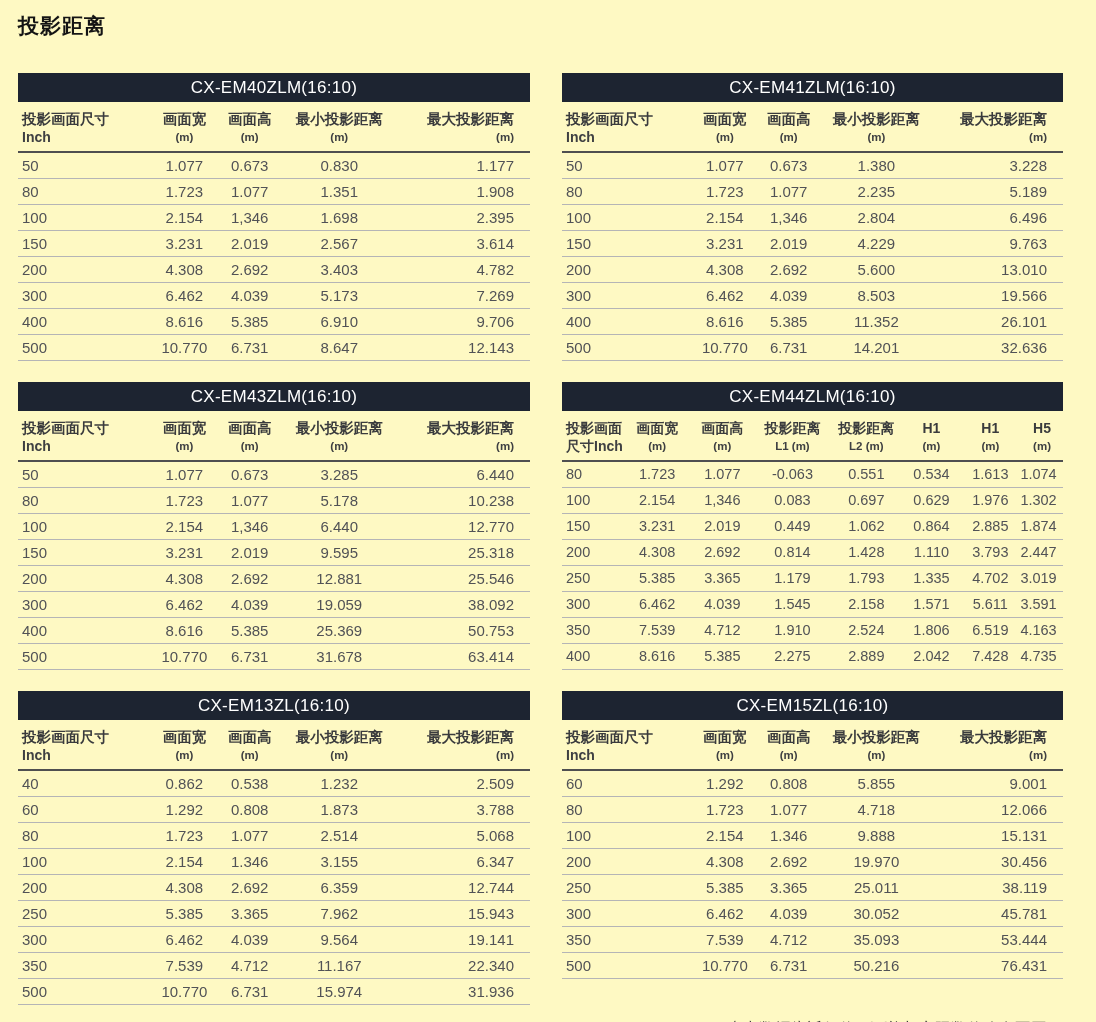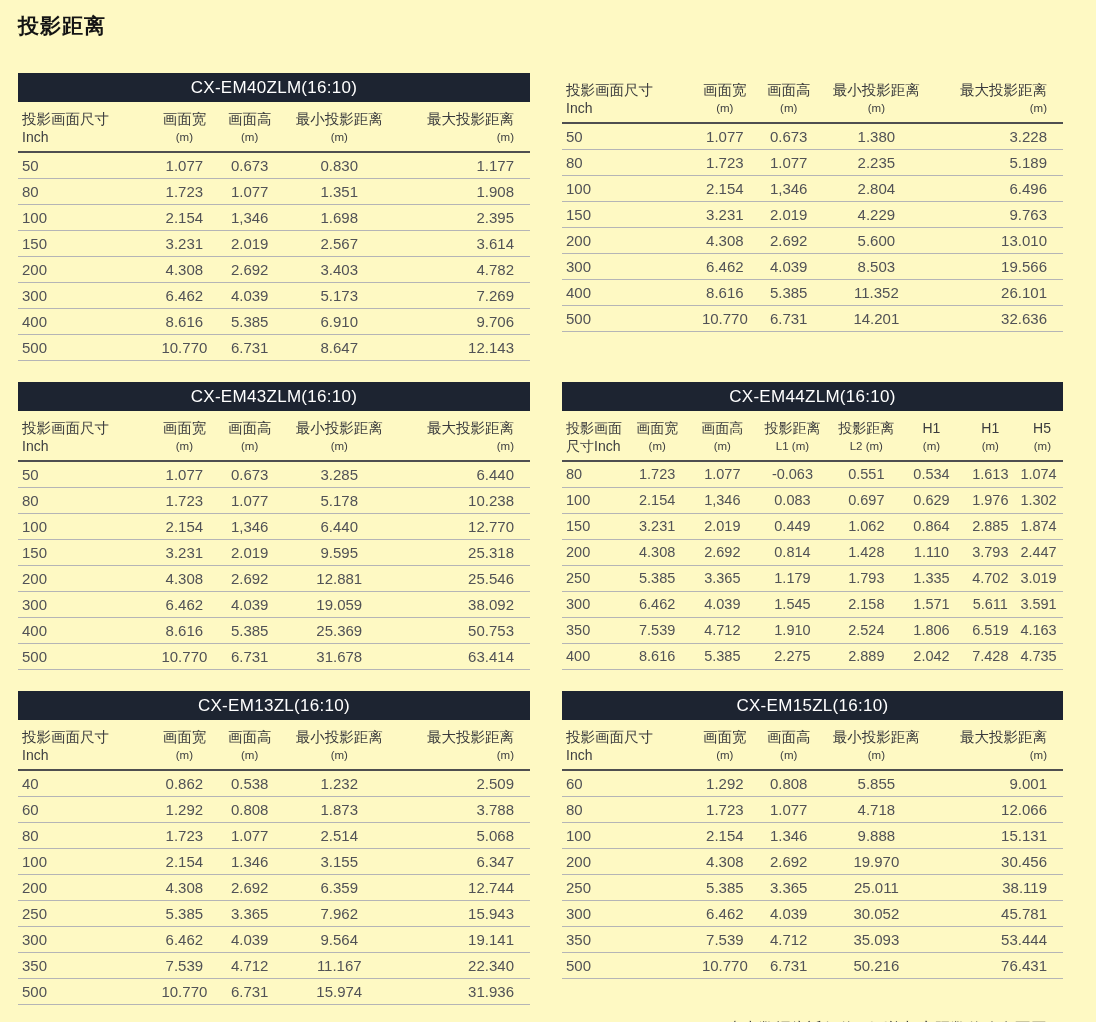--- a/index.html
+++ b/index.html
@@ -20,21 +20,21 @@
 
   .table-block { width: 100%; }
   .bar {
     height: 29px; background: #1d2431; color: #ffffff;
     display: flex; align-items: center; justify-content: center;
     font-size: 17px; font-weight: 500; letter-spacing: 0.3px;
   }
 
   table { width: 100%; border-collapse: collapse; table-layout: fixed; margin-top: 2px; }
   thead th {
-    vertical-align: top; font-weight: 400; color: #3a3b3d;
+    vertical-align: top; font-weight: 700; color: #3a3b3d;
     padding: 6px 0 6px; border-bottom: 2px solid #4f4f50;
     text-align: center;
   }
   .h1 { font-size: 14.5px; line-height: 19px; }
   .h2 { font-size: 11.5px; line-height: 16px; color: #3f4042; }
   th:first-child .h2 { font-size: 14px; }
   .cols8 .h1 { font-size: 14px; }
   .cols8 .h2 { font-size: 11.5px; }
 
   td {
@@ -160,20 +160,23 @@
               <td>10.770</td>
               <td>6.731</td>
               <td>8.647</td>
               <td>12.143</td>
             </tr>
           </tbody>
     </table>
   </section>
 
   <section class="table-block">
+    <div class="bar">
+      <span class="bar-title">CX-EM41ZLM(16:10)</span>
+    </div>
     <table class="cols5">
       <thead>
             <tr>
               <th>
                 <div class="h1">投影画面尺寸</div>
                 <div class="h2">Inch</div>
               </th>
               <th>
                 <div class="h1">画面宽</div>
                 <div class="h2">(m)</div>

